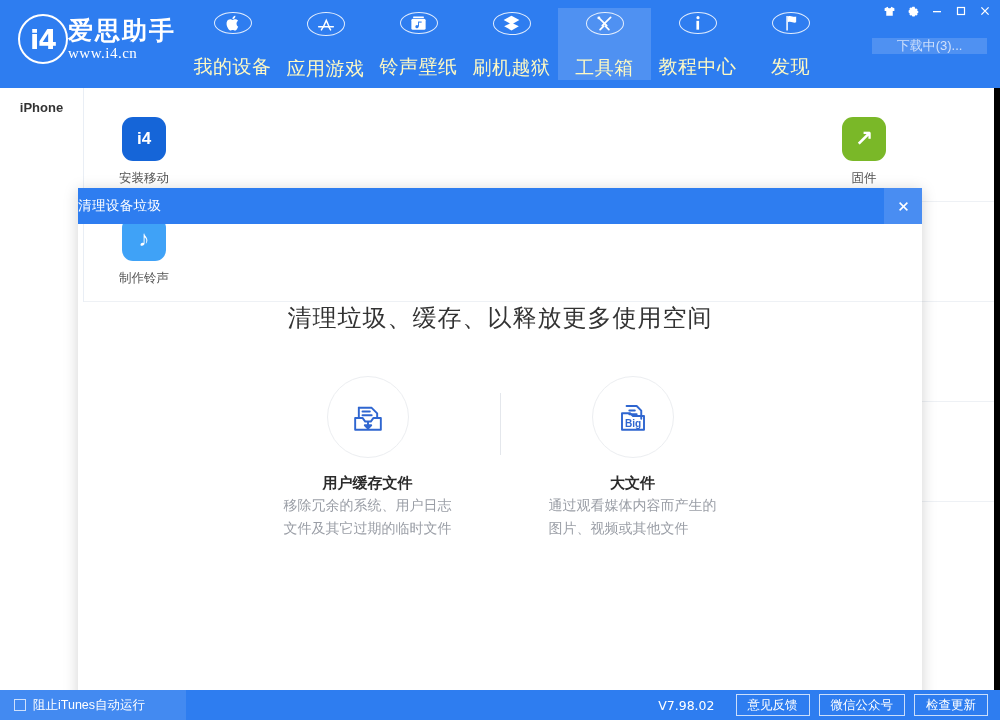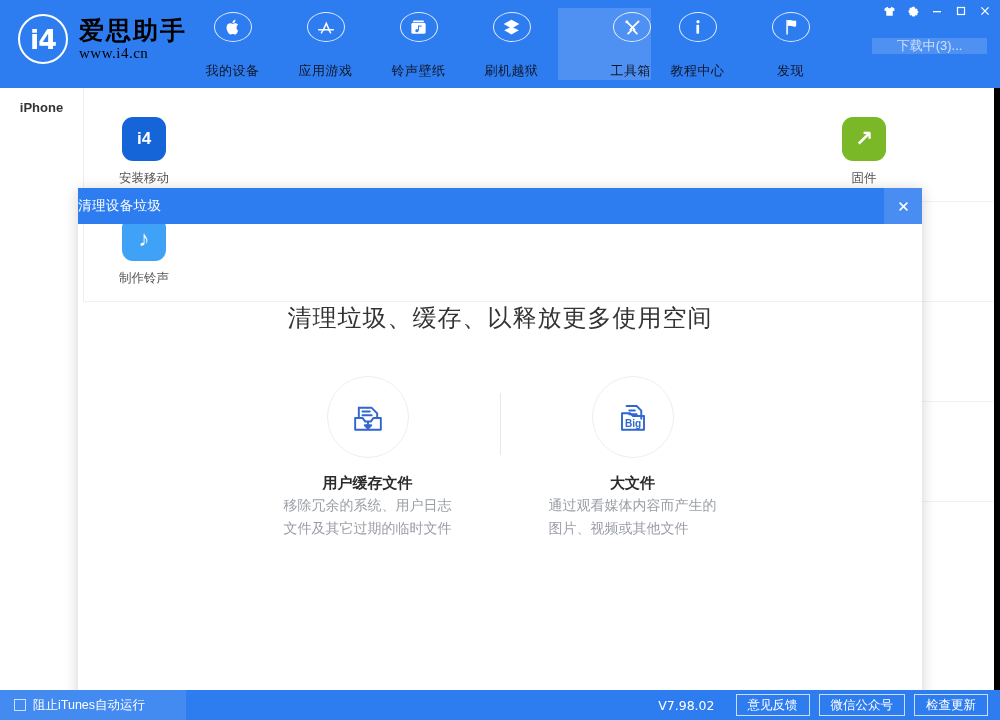--- a/index.html
+++ b/index.html
@@ -43,48 +43,48 @@
   }
   .logo-circle {
     width: 50px; height: 50px; border-radius: 50%;
     border: 2.5px solid #ffffff;
     display: flex; align-items: center; justify-content: center;
     color: #fff;
     font-size: 27px; font-weight: bold;
     letter-spacing: -1px;
     font-family: "DejaVu Sans", sans-serif;
   }
-  .logo-text { margin-left: 11px; color: #000000; }
+  .logo-text { color: #ffffff; }
   .logo-name {
     font-size: 25px; font-weight: bold; letter-spacing: 2px;
     line-height: 1.08;
   }
   .logo-url {
     font-size: 15px; letter-spacing: 0.5px; line-height: 1.2;
     font-family: Liberation Serif, serif;
   }
 
   .nav { position: absolute; left: 186px; top: 8px; display: flex; }
   .nav-item {
     width: 93px; height: 72px;
     display: flex; flex-direction: column; align-items: center;
     justify-content: flex-start;
     padding-top: 4px;
     cursor: pointer;
   }
-  .nav-item.active { background: rgba(255,255,255,0.16); align-items: flex-end; }
+  .nav-item.active { background: rgba(255,255,255,0.16); }
   .nav-icon {
     width: 38px; height: 38px; border-radius: 50%;
     border: 1.6px solid rgba(255,255,255,0.85);
     display: flex; align-items: center; justify-content: center;
     color: #fff;
   }
   .nav-label {
     margin-top: 20px;
-    color: #0f172a; font-size: 13px; letter-spacing: 0.5px;
+    color: #fef9c3; font-size: 19px; letter-spacing: 0.5px;
   }
 
   .download-btn {
     position: absolute; right: 13px; top: 38px;
     width: 115px; height: 16px;
     background: rgba(255,255,255,0.16);
     color: #cfe0fb; font-size: 13px;
     display: flex; align-items: center; justify-content: center;
     cursor: pointer;
   }

